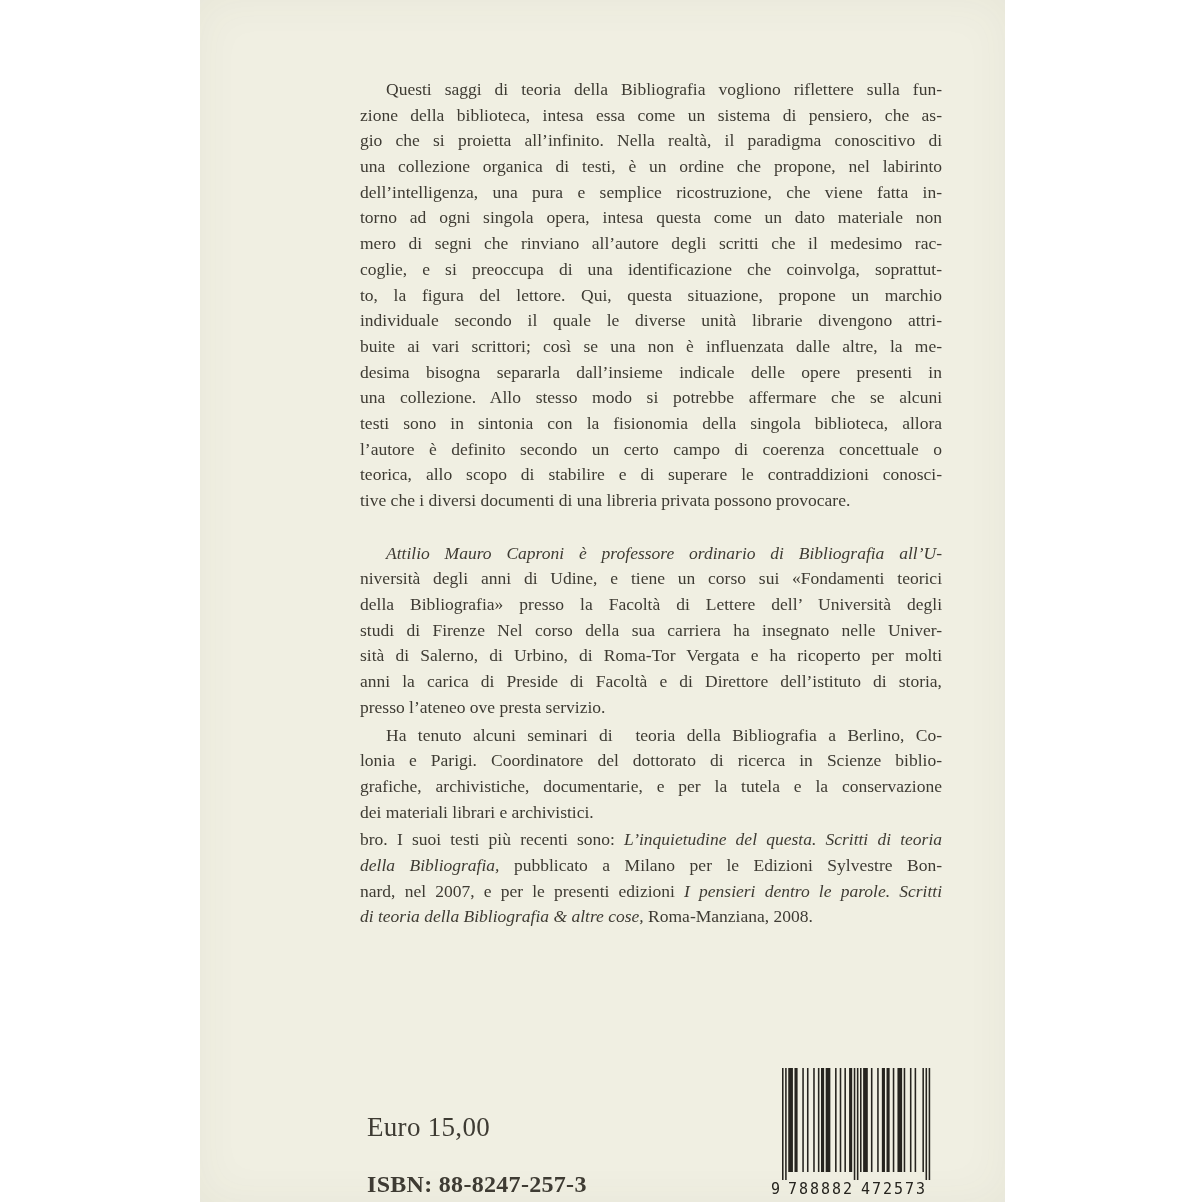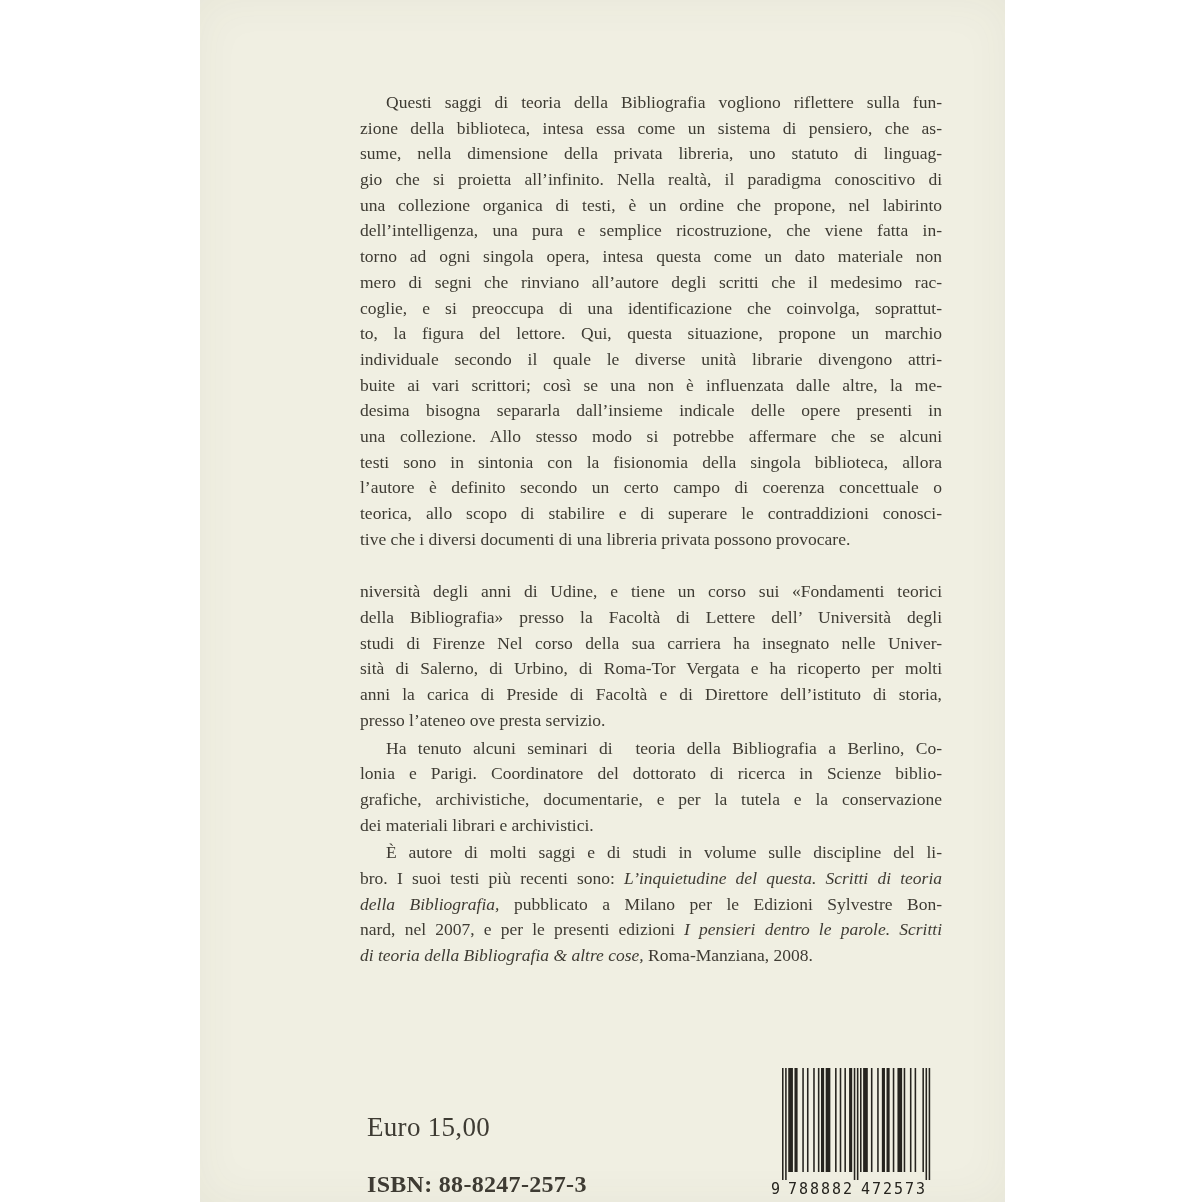--- a/index.html
+++ b/index.html
@@ -23,21 +23,21 @@
     left: 200px;
     top: 0;
     width: 805px;
     height: 1202px;
     background: var(--cover);
     box-shadow: inset 0 0 45px rgba(80,80,60,0.05);
   }
   .body-text {
     position: absolute;
     left: 160px;
-    top: 88px;
+    top: 75px;
     width: 582px;
     color: var(--ink);
     font-size: 17.5px;
     line-height: 25.7px;
   }
   .para.space-before { margin-top: 27px; }
   .para.space-small { margin-top: 2px; }
   .line {
     text-align: justify;
     height: 25.7px;
@@ -80,53 +80,52 @@
 </style>
 </head>
 <body>
 
 <div class="page">
   <div class="cover">
     <div class="body-text">
         <div class="para space-small">
           <div class="line indent"><span>Questi saggi di teoria della Bibliografia vogliono riflettere sulla fun-</span></div>
           <div class="line"><span>zione della biblioteca, intesa essa come un sistema di pensiero, che as-</span></div>
-          <div class="line"><span>sume, nella dimensione della privata libreria, uno statuto di linguag-</span></div>
           <div class="line"><span>gio che si proietta all’infinito. Nella realtà, il paradigma conoscitivo di</span></div>
           <div class="line"><span>una collezione organica di testi, è un ordine che propone, nel labirinto</span></div>
           <div class="line"><span>dell’intelligenza, una pura e semplice ricostruzione, che viene fatta in-</span></div>
           <div class="line"><span>torno ad ogni singola opera, intesa questa come un dato materiale non</span></div>
           <div class="line"><span>mero di segni che rinviano all’autore degli scritti che il medesimo rac-</span></div>
           <div class="line"><span>coglie, e si preoccupa di una identificazione che coinvolga, soprattut-</span></div>
           <div class="line"><span>to, la figura del lettore. Qui, questa situazione, propone un marchio</span></div>
           <div class="line"><span>individuale secondo il quale le diverse unità librarie divengono attri-</span></div>
           <div class="line"><span>buite ai vari scrittori; così se una non è influenzata dalle altre, la me-</span></div>
           <div class="line"><span>desima bisogna separarla dall’insieme indicale delle opere presenti in</span></div>
           <div class="line"><span>una collezione. Allo stesso modo si potrebbe affermare che se alcuni</span></div>
           <div class="line"><span>testi sono in sintonia con la fisionomia della singola biblioteca, allora</span></div>
           <div class="line"><span>l’autore è definito secondo un certo campo di coerenza concettuale o</span></div>
           <div class="line"><span>teorica, allo scopo di stabilire e di superare le contraddizioni conosci-</span></div>
           <div class="line last"><span>tive che i diversi documenti di una libreria privata possono provocare.</span></div>
         </div>
         <div class="para space-before">
+          <div class="line indent"><span class="it">Attilio Mauro Caproni è professore ordinario di Bibliografia all’U-</span></div>
           <div class="line"><span>niversità degli anni di Udine, e tiene un corso sui «Fondamenti teorici</span></div>
           <div class="line"><span>della Bibliografia» presso la Facoltà di Lettere dell’ Università degli</span></div>
           <div class="line"><span>studi di Firenze Nel corso della sua carriera ha insegnato nelle Univer-</span></div>
           <div class="line"><span>sità di Salerno, di Urbino, di Roma-Tor Vergata e ha ricoperto per molti</span></div>
           <div class="line"><span>anni la carica di Preside di Facoltà e di Direttore dell’istituto di storia,</span></div>
           <div class="line last"><span>presso l’ateneo ove presta servizio.</span></div>
         </div>
         <div class="para space-small">
           <div class="line indent"><span>Ha tenuto alcuni seminari di &nbsp;teoria della Bibliografia a Berlino, Co-</span></div>
           <div class="line"><span>lonia e Parigi. Coordinatore del dottorato di ricerca in Scienze biblio-</span></div>
           <div class="line"><span>grafiche, archivistiche, documentarie, e per la tutela e la conservazione</span></div>
           <div class="line last"><span>dei materiali librari e archivistici.</span></div>
         </div>
         <div class="para space-small">
-          <div class="line indent"><span>È autore di molti saggi e di studi in volume sulle discipline del li-</span></div>
           <div class="line"><span>bro. I suoi testi più recenti sono: </span><span class="it">L’inquietudine del questa. Scritti di teoria</span></div>
           <div class="line"><span class="it">della Bibliografia,</span><span> pubblicato a Milano per le Edizioni Sylvestre Bon-</span></div>
           <div class="line"><span>nard, nel 2007, e per le presenti edizioni </span><span class="it">I pensieri dentro le parole. Scritti</span></div>
           <div class="line last"><span class="it">di teoria della Bibliografia &amp; altre cose,</span><span> Roma-Manziana, 2008.</span></div>
         </div>
       </div>
     <div class="price">Euro 15,00</div>
     <div class="isbn">ISBN: 88-8247-257-3</div>
     <div class="barcode">
       <svg id="barcode-svg" width="172" height="132" viewBox="0 0 172 132">

